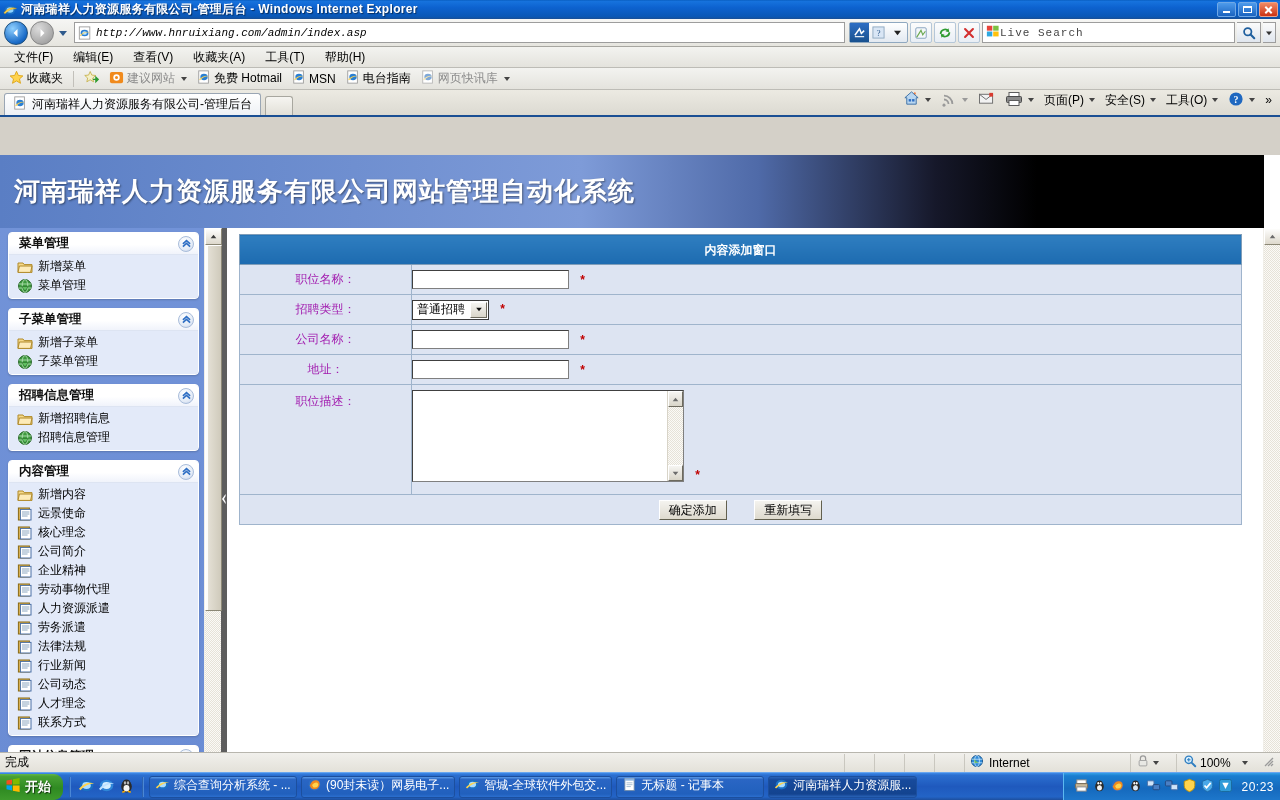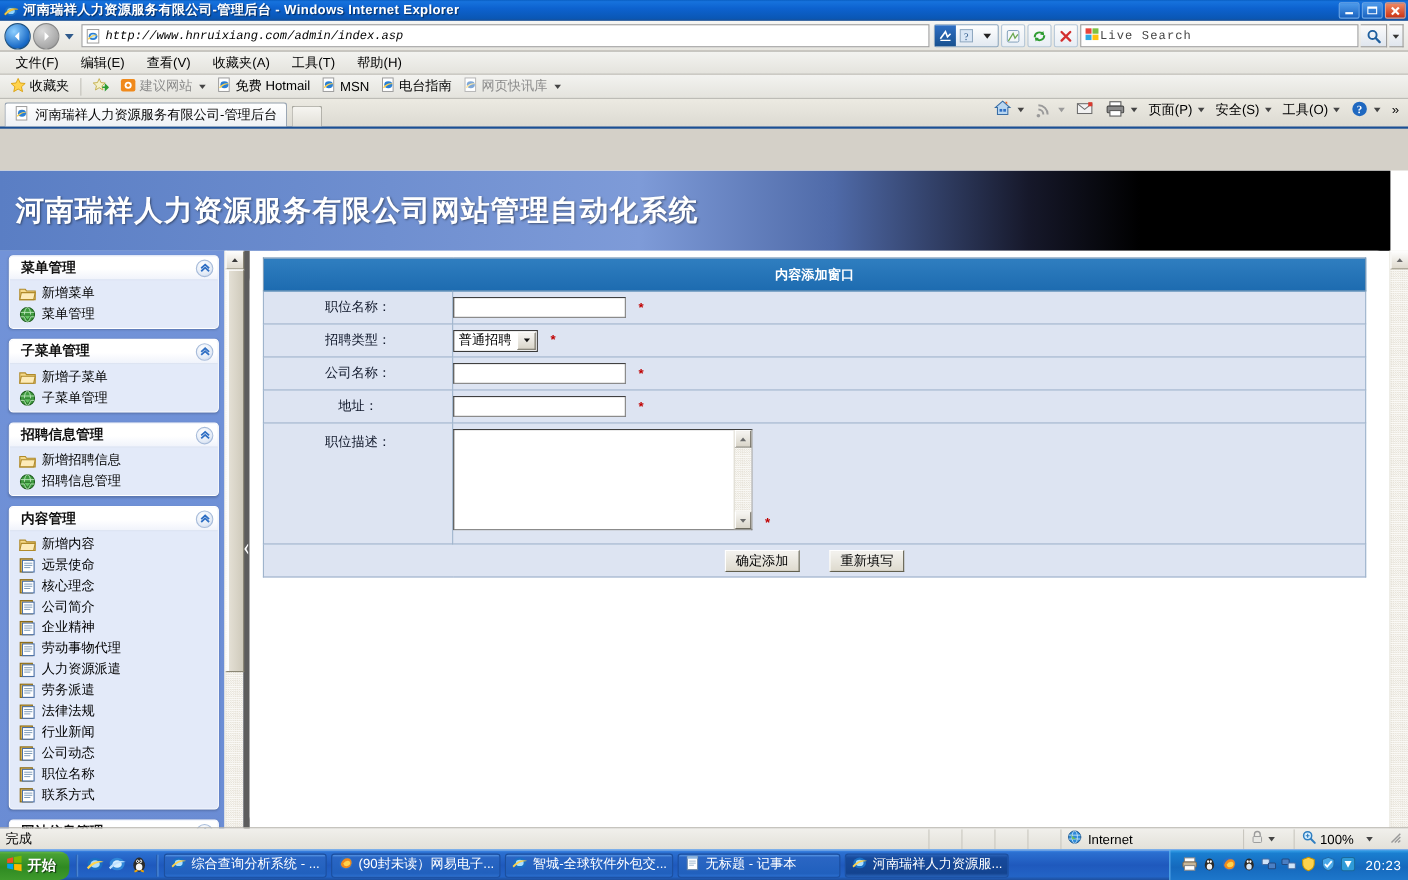--- a/index.html
+++ b/index.html
@@ -233,21 +233,21 @@
   .main-wrap { flex:1 1 auto; height:542px; background:#fff; display:flex;border-radius:28px; }
   .main { flex:1 1 auto; padding: 6px 0 0 12px; overflow:hidden;}
   .panel-hd {
     background: linear-gradient(to bottom,#2f7ec0,#1d6bb0);
     color:#fff; font-weight:bold; font-size:12px;
     text-align:center; height:18px; line-height:18px;
     border-bottom:1px solid #7f9db9;
   }
   table.form { width:1003px; border-collapse:collapse; background:#dde4f2; }
   table.form td { border:1px solid #9fb4cc; padding:0; height:30px; font-size:12px;}
-  td.lab { width:172px; text-align:center; color:#0f172a; }
+  td.lab { width:172px; text-align:center; color:#a21caf; }
   td.fld { padding-left:3px; }
   .tinput {
     width: 157px; height:19px;
     border:1px solid #7f7f7f;
     border-top-color:#404040;border-left-color:#404040;
     background:#fff;
   }
   .req { color:#c00000; font-weight:bold; margin-left:8px; font-size:12px;}
   .tsel {
     height:20px; border:1px solid #3a3a3a; background:#fff;
@@ -841,21 +841,21 @@
                 <span class="lbl">公司动态</span>
               </div>
               <div class="mi-row">
                 <span class="icon16">
                   <svg width="16" height="16" viewBox="0 0 16 16">
                     <rect x="1.4" y="2" width="11" height="12" fill="#e8b84b" stroke="#8a6a14"></rect>
                     <rect x="3.4" y="3.4" width="10.6" height="10.6" fill="#ffffff" stroke="#4a6fa5"></rect>
                     <path d="M5 6 L12.4 6 M5 8 L12.4 8 M5 10 L10.6 10" stroke="#7f9db9" stroke-width=".9"></path>
                   </svg>
                 </span>
-                <span class="lbl">职位名称</span>
+                <span class="lbl">人才理念</span>
               </div>
               <div class="mi-row">
                 <span class="icon16">
                   <svg width="16" height="16" viewBox="0 0 16 16">
                     <rect x="1.4" y="2" width="11" height="12" fill="#e8b84b" stroke="#8a6a14"></rect>
                     <rect x="3.4" y="3.4" width="10.6" height="10.6" fill="#ffffff" stroke="#4a6fa5"></rect>
                     <path d="M5 6 L12.4 6 M5 8 L12.4 8 M5 10 L10.6 10" stroke="#7f9db9" stroke-width=".9"></path>
                   </svg>
                 </span>
                 <span class="lbl">联系方式</span>

